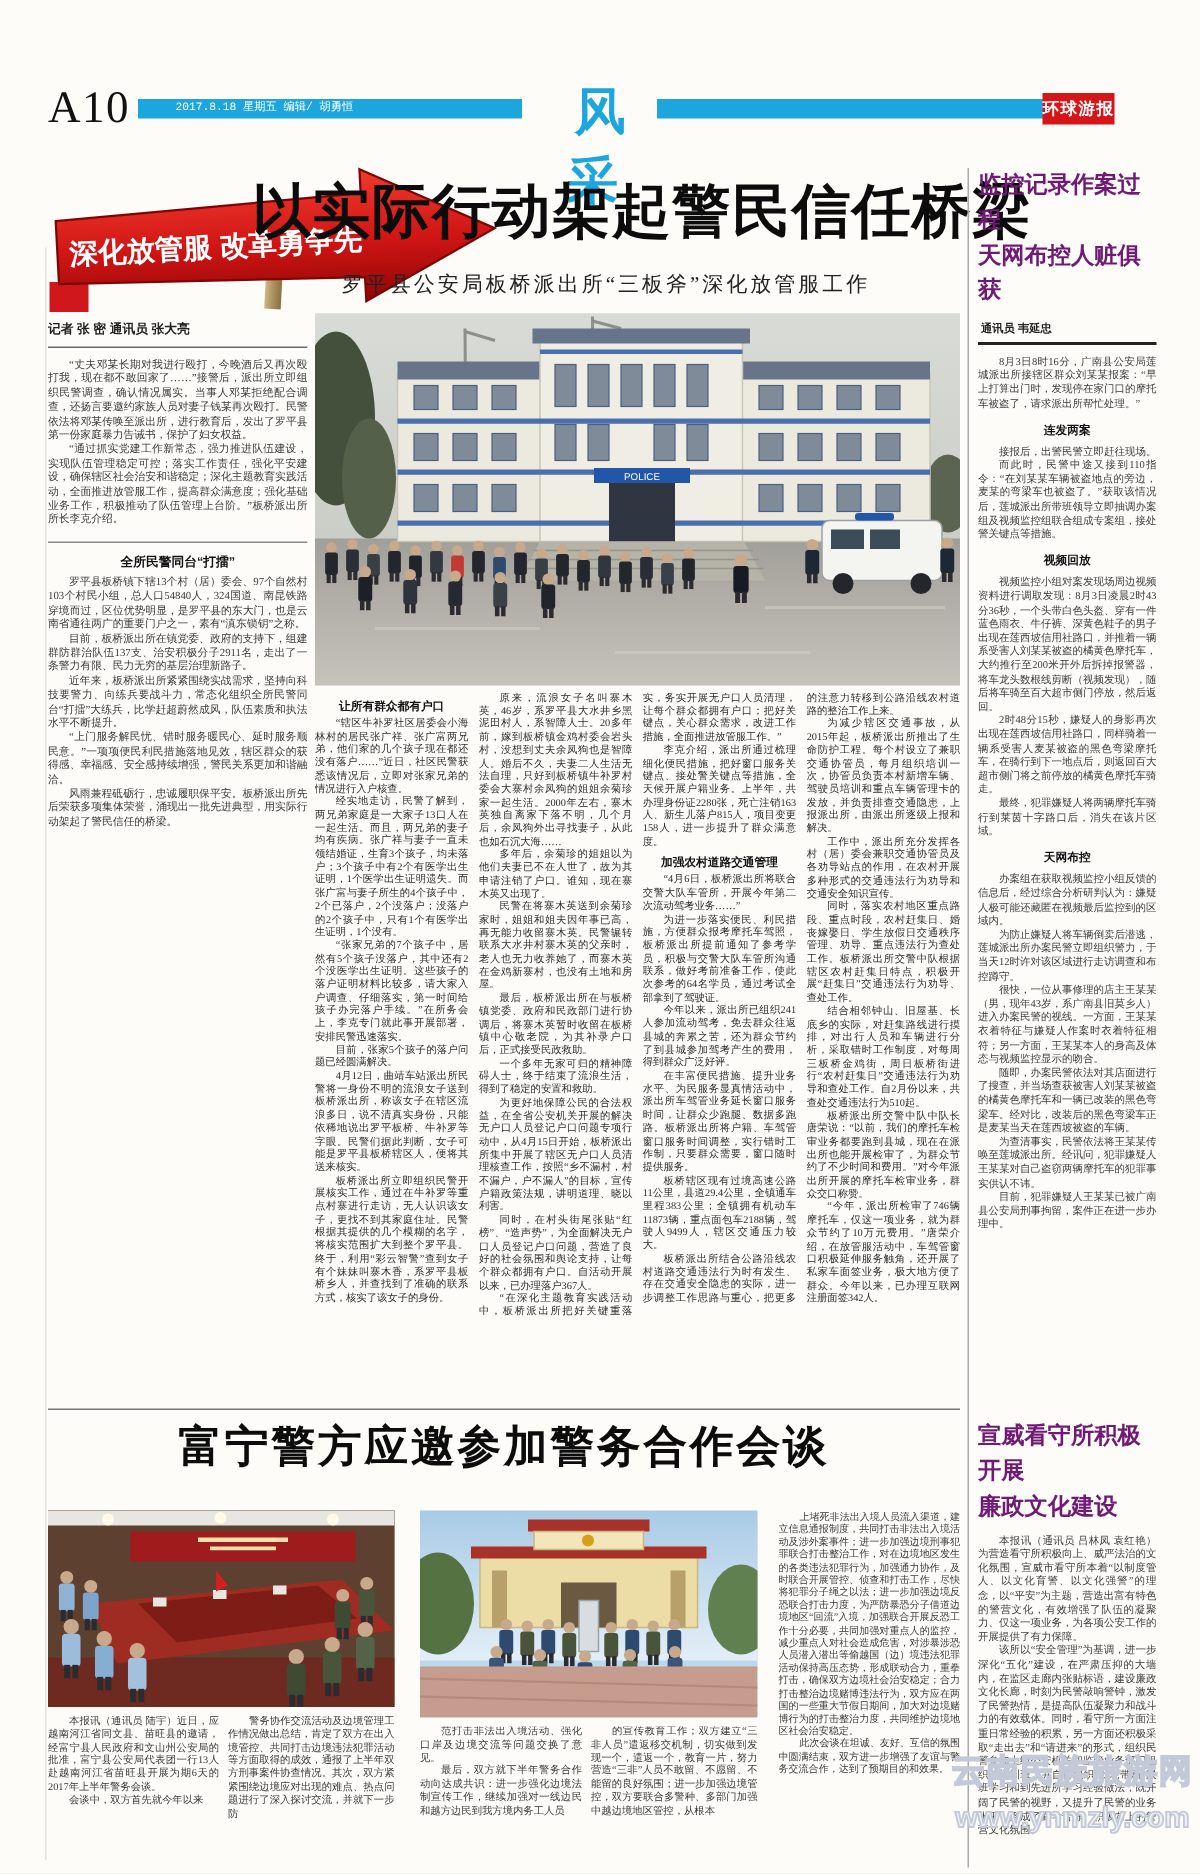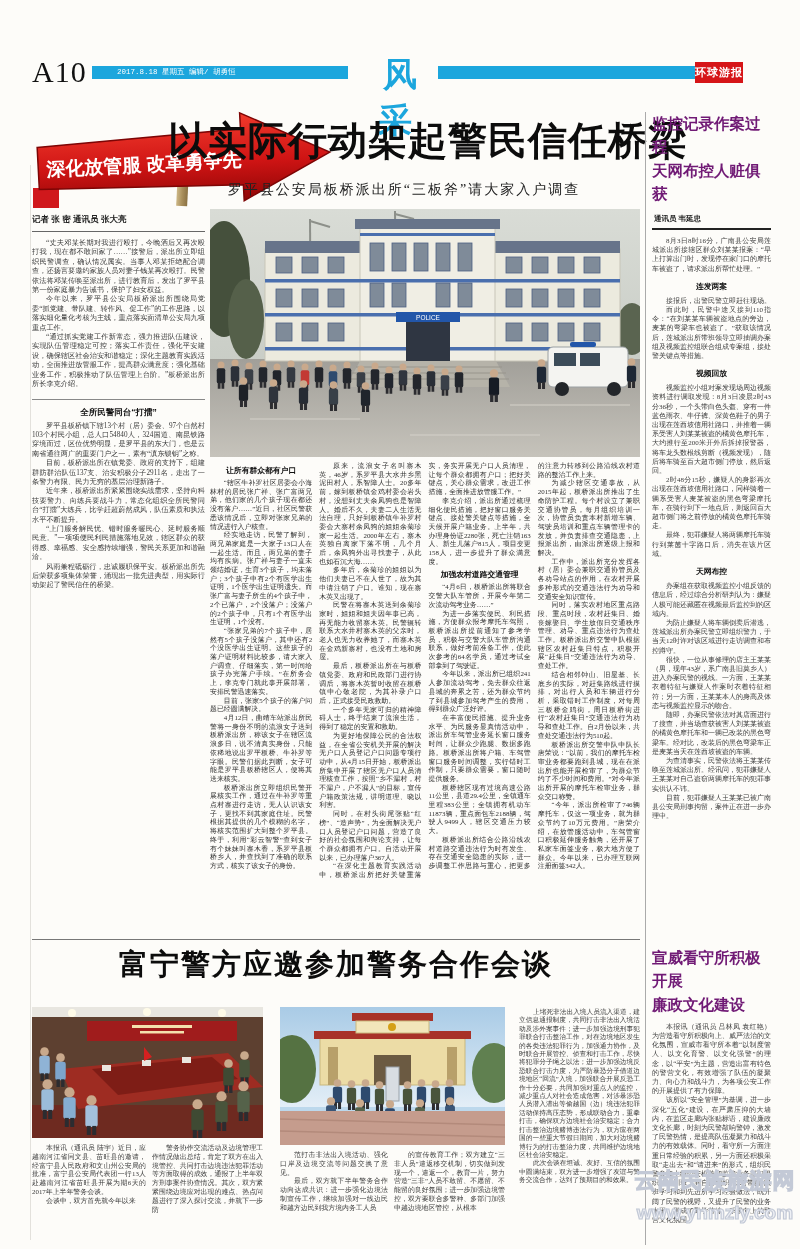--- a/index.html
+++ b/index.html
@@ -124,27 +124,26 @@
         <rect x="148" y="34" width="11" height="62" fill="url(#woodg)" transform="rotate(3 153 60)"></rect>
         <rect x="3" y="78" width="26" height="20" fill="#d0181c"></rect>
         <g transform="rotate(-3 150 50)">
           <polygon points="8,30 212,22 212,6 300,50 212,94 212,78 8,72" fill="url(#redg)" stroke="#7d0505" stroke-width="1.5"></polygon>
           <text x="16" y="59" font-family="Liberation Sans, sans-serif" font-size="19" font-weight="bold" fill="#ffffff">深化放管服 改革勇争先</text>
         </g>
       </svg>
     </div>
 
     <h1 class="abs headline" style="margin:0;">以实际行动架起警民信任桥梁</h1>
-    <p class="abs deck" style="margin:0;">罗平县公安局板桥派出所“三板斧”请大家入户调查</p>
+    <p class="abs deck" style="margin:0;">罗平县公安局板桥派出所“三板斧”深化放管服工作</p>
 
     <aside class="abs left-col">
       <div class="byline">记者 张 密 通讯员 张大亮</div>
       <div>
           <p class="intro-para">“丈夫邓某长期对我进行殴打，今晚酒后又再次殴打我，现在都不敢回家了……”接警后，派出所立即组织民警调查，确认情况属实。当事人邓某拒绝配合调查，还扬言要邀约家族人员对妻子钱某再次殴打。民警依法将邓某传唤至派出所，进行教育后，发出了罗平县第一份家庭暴力告诫书，保护了妇女权益。</p>
-          <p class="intro-para">今年以来，罗平县公安局板桥派出所围绕局党委“抓党建、带队建、转作风、促工作”的工作思路，以落实细化量化考核为主线，重点落实面清单公安局九项重点工作。</p>
           <p class="intro-para">“通过抓实党建工作新常态，强力推进队伍建设，实现队伍管理稳定可控；落实工作责任，强化平安建设，确保辖区社会治安和谐稳定；深化主题教育实践活动，全面推进放管服工作，提高群众满意度；强化基础业务工作，积极推动了队伍管理上台阶。”板桥派出所所长李克介绍。</p>
         </div>
       <div class="left-divider"></div>
       <h4 class="col-subhead">全所民警同台“打擂”</h4>
       <div>
           <p class="left-para">罗平县板桥镇下辖13个村（居）委会、97个自然村103个村民小组，总人口54840人，324国道、南昆铁路穿境而过，区位优势明显，是罗平县的东大门，也是云南省通往两广的重要门户之一，素有“滇东锁钥”之称。</p>
           <p class="left-para">目前，板桥派出所在镇党委、政府的支持下，组建群防群治队伍137支、治安积极分子2911名，走出了一条警力有限、民力无穷的基层治理新路子。</p>
           <p class="left-para">近年来，板桥派出所紧紧围绕实战需求，坚持向科技要警力、向练兵要战斗力，常态化组织全所民警同台“打擂”大练兵，比学赶超蔚然成风，队伍素质和执法水平不断提升。</p>
           <p class="left-para">“上门服务解民忧、错时服务暖民心、延时服务顺民意。”一项项便民利民措施落地见效，辖区群众的获得感、幸福感、安全感持续增强，警民关系更加和谐融洽。</p>
           <p class="left-para">风雨兼程砥砺行，忠诚履职保平安。板桥派出所先后荣获多项集体荣誉，涌现出一批先进典型，用实际行动架起了警民信任的桥梁。</p>
@@ -428,21 +427,21 @@
           <p class="s-para">目前，犯罪嫌疑人王某某已被广南县公安局刑事拘留，案件正在进一步办理中。</p>
         </div>
     </article>
 
     <article class="abs sidebar-a2">
       <div class="s-title">
         <div>宣威看守所积极开展</div>
         <div>廉政文化建设</div>
       </div>
       <div class="s-body s-body-2">
-          <p class="s-para">本报讯（通讯员 吕林凤 袁红艳）为营造看守所积极向上、威严法治的文化氛围，宣威市看守所本着“以制度管人、以文化育警、以文化强警”的理念，以“平安”为主题，营造出富有特色的警营文化，有效增强了队伍的凝聚力、向心力和战斗力，为各项公安工作的开展提供了有力保障。</p>
+          <p class="s-para">本报讯（通讯员 吕林凤 袁红艳）为营造看守所积极向上、威严法治的文化氛围，宣威市看守所本着“以制度管人、以文化育警、以文化强警”的理念，以“平安”为主题，营造出富有特色的警营文化，有效增强了队伍的凝聚力、仅这一项业务，为各项公安工作的开展提供了有力保障。</p>
           <p class="s-para">该所以“安全管理”为基调，进一步深化“五化”建设，在严肃压抑的大墙内，在监区走廊内张贴标语，建设廉政文化长廊，时刻为民警敲响警钟，激发了民警热情，是提高队伍凝聚力和战斗力的有效载体。同时，看守所一方面注重日常经验的积累，另一方面还积极采取“走出去”和“请进来”的形式，组织民警参加上级公安机关和监管业务部门组织的培训班，并自行组织“以老带新”跟班学习和到先进所学习经验做法，既开阔了民警的视野，又提升了民警的业务水平，形成了勤学苦练、积极向上的警营文化氛围。</p>
         </div>
     </article>
 
     <div class="abs watermark">
       <div class="wm1">云南民族旅游网</div>
       <div class="wm2">www.ynmzly.com</div>
     </div>
   </aside>
 

